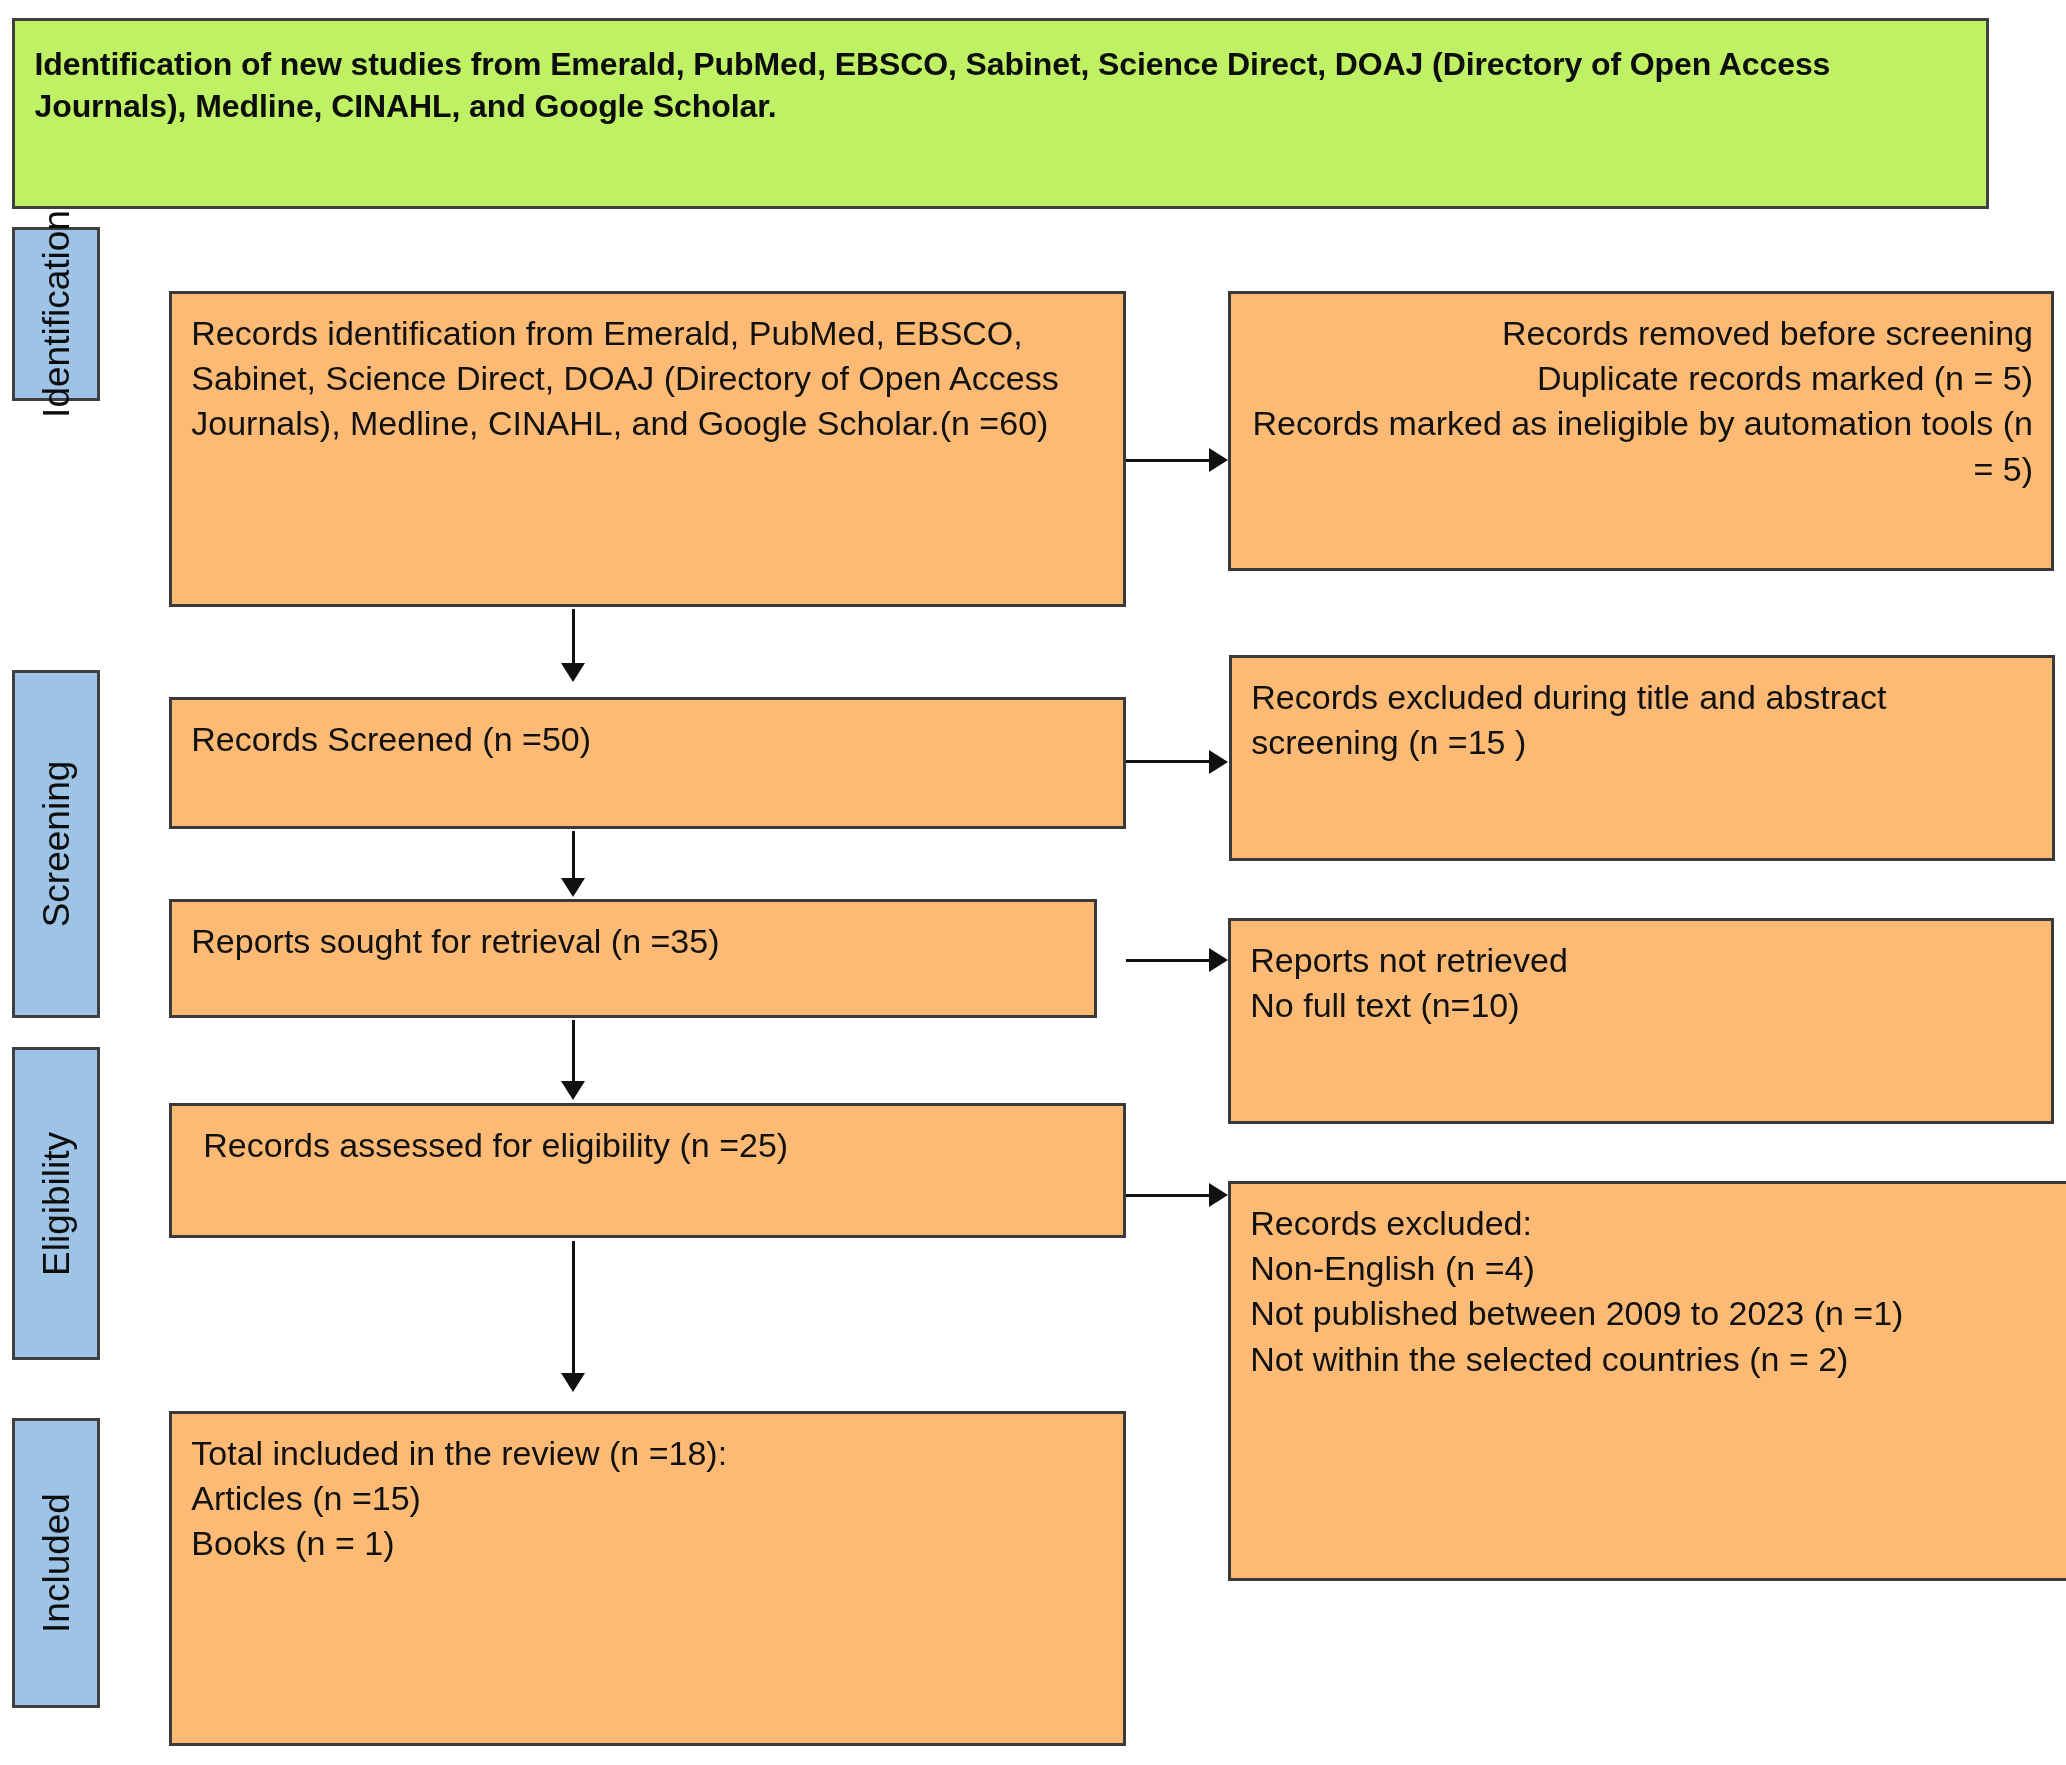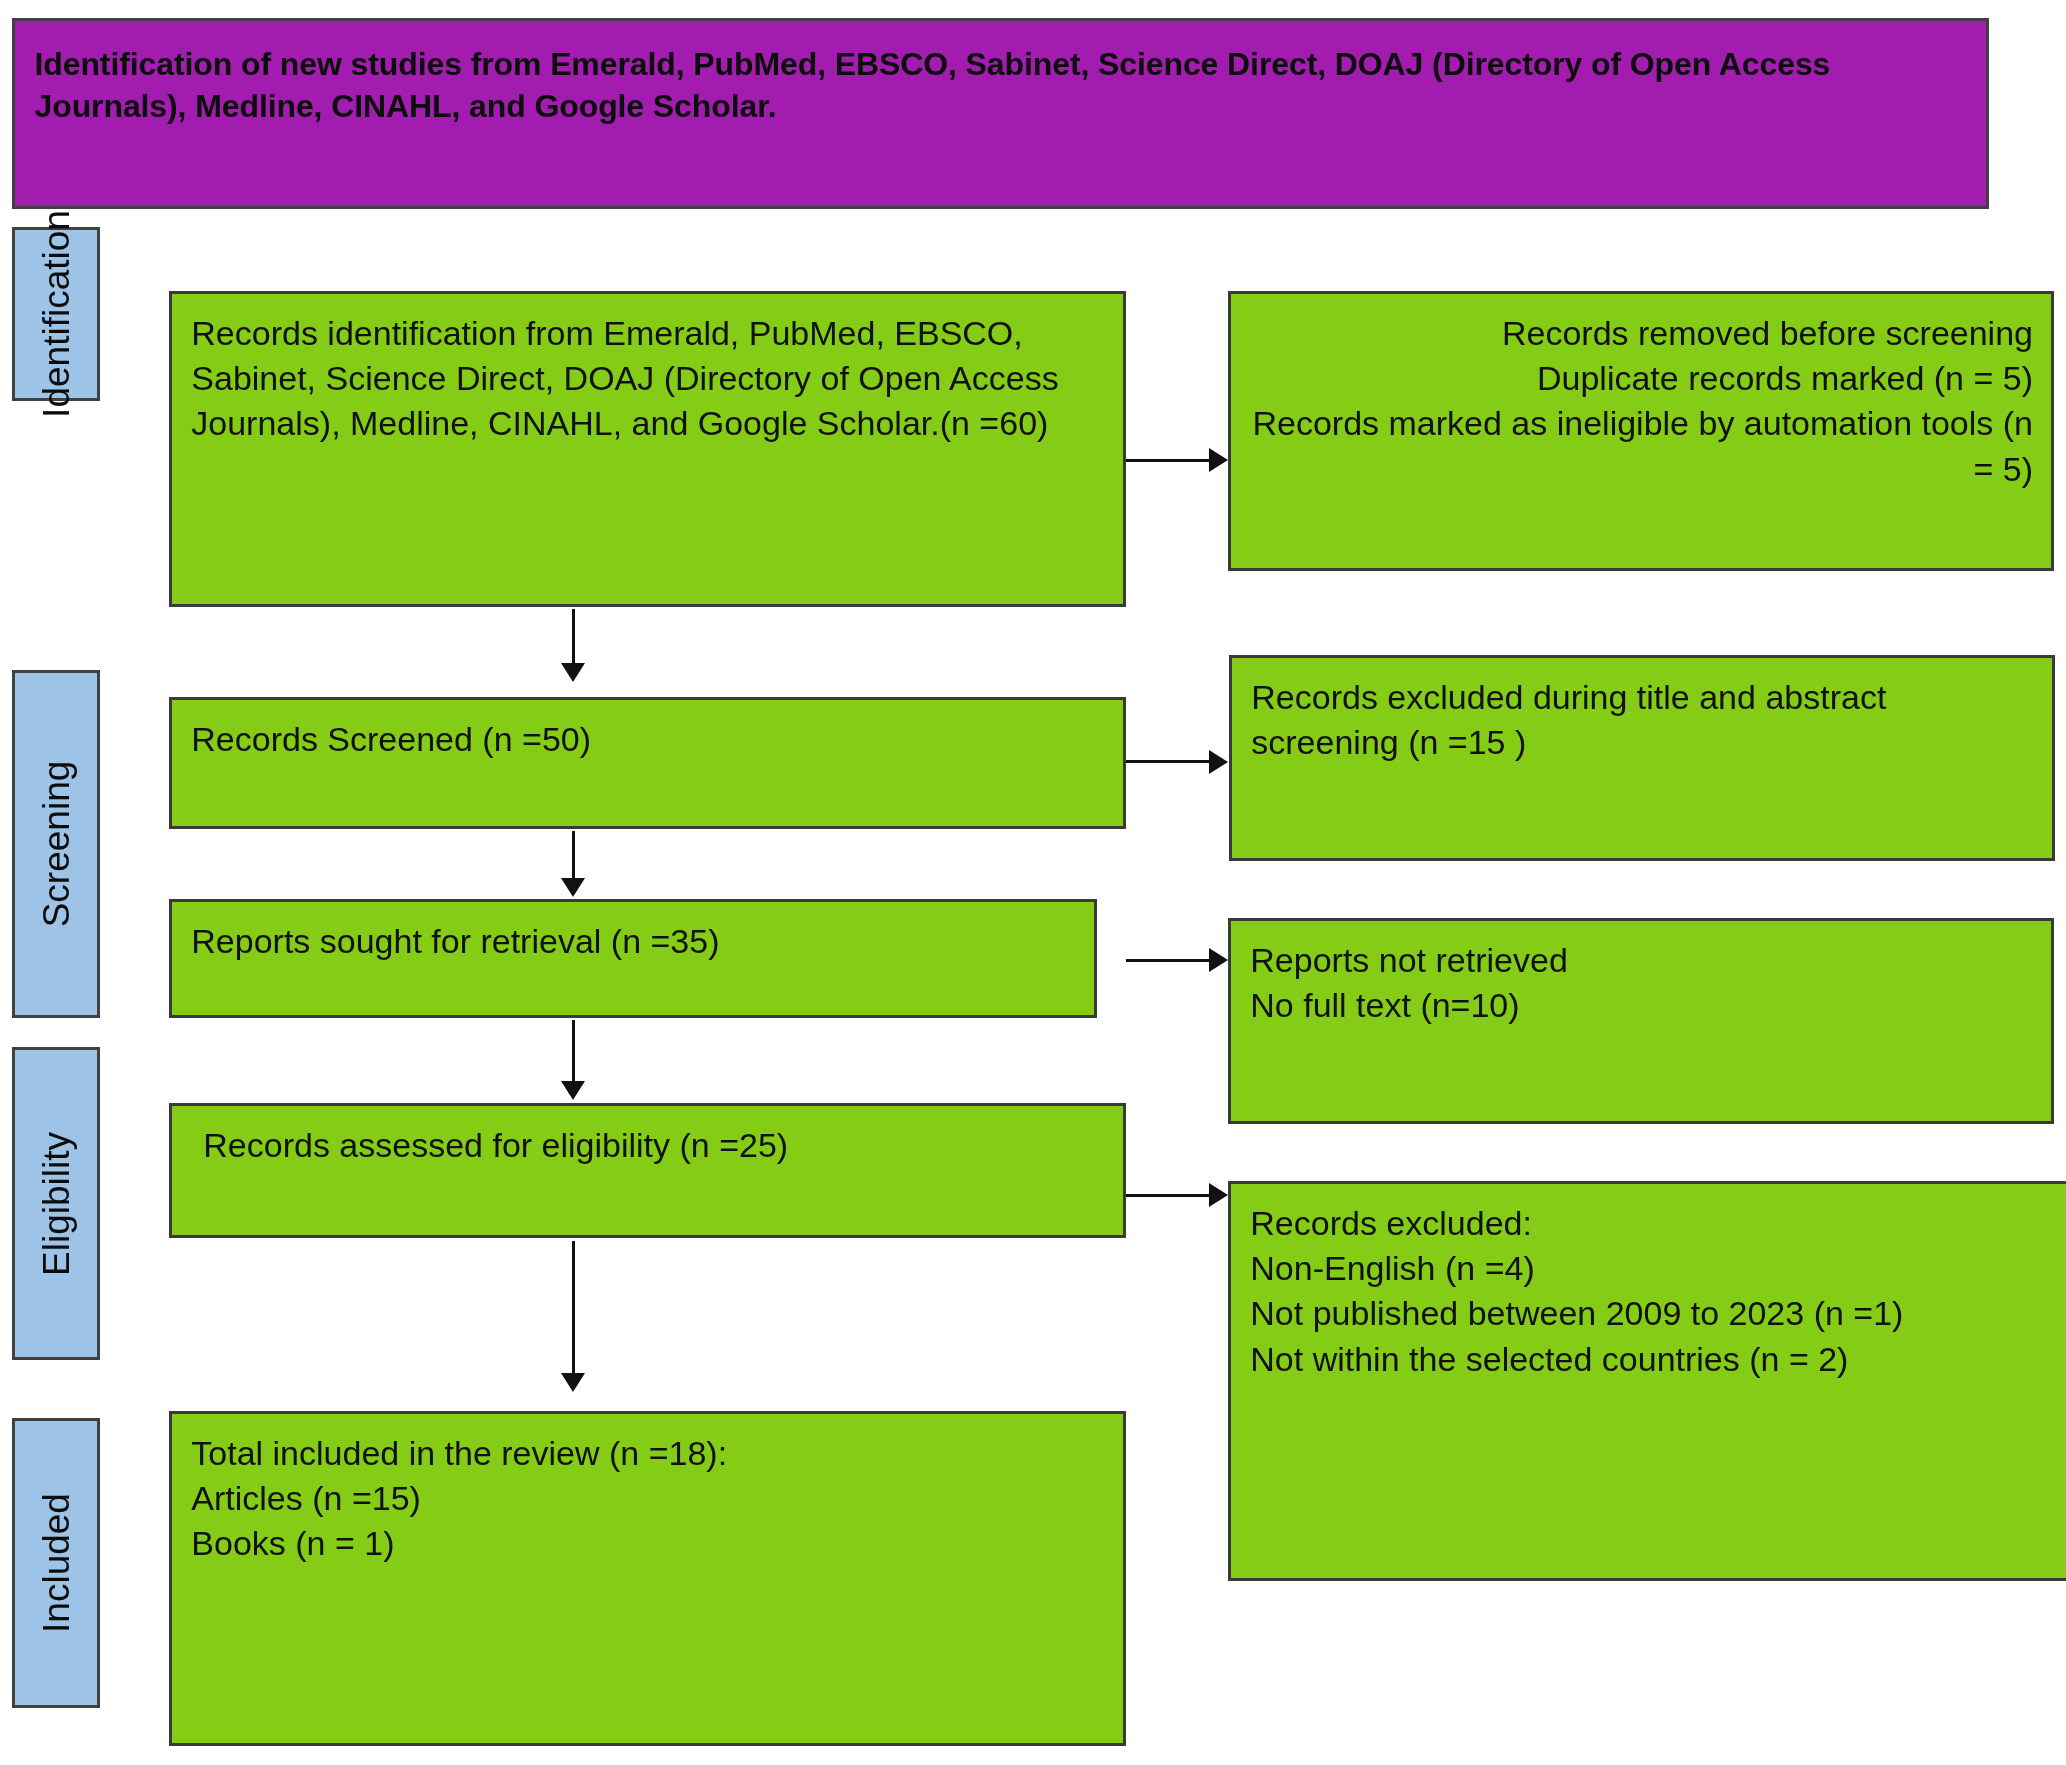--- a/index.html
+++ b/index.html
@@ -16,26 +16,26 @@
     height: 1765px;
     background: #ffffff;
     overflow: hidden;
   }
 
   
   .box {
     position: absolute;
     box-sizing: border-box;
     border: 3.2px solid #3a3a3a;
-    background: #84cc16;
+    background: #fdba74;
   }
 
   
   .header-box {
-    background: #a21caf;
+    background: #bef264;
     border: 3.2px solid #404040;
     padding: 22px 19.3px 13px 19.3px;
   }
   .header-text {
     font-size: 32px;
     font-weight: bold;
     color: #0d0d0d;
     line-height: 1.32;
     letter-spacing: -0.1px;
   }

